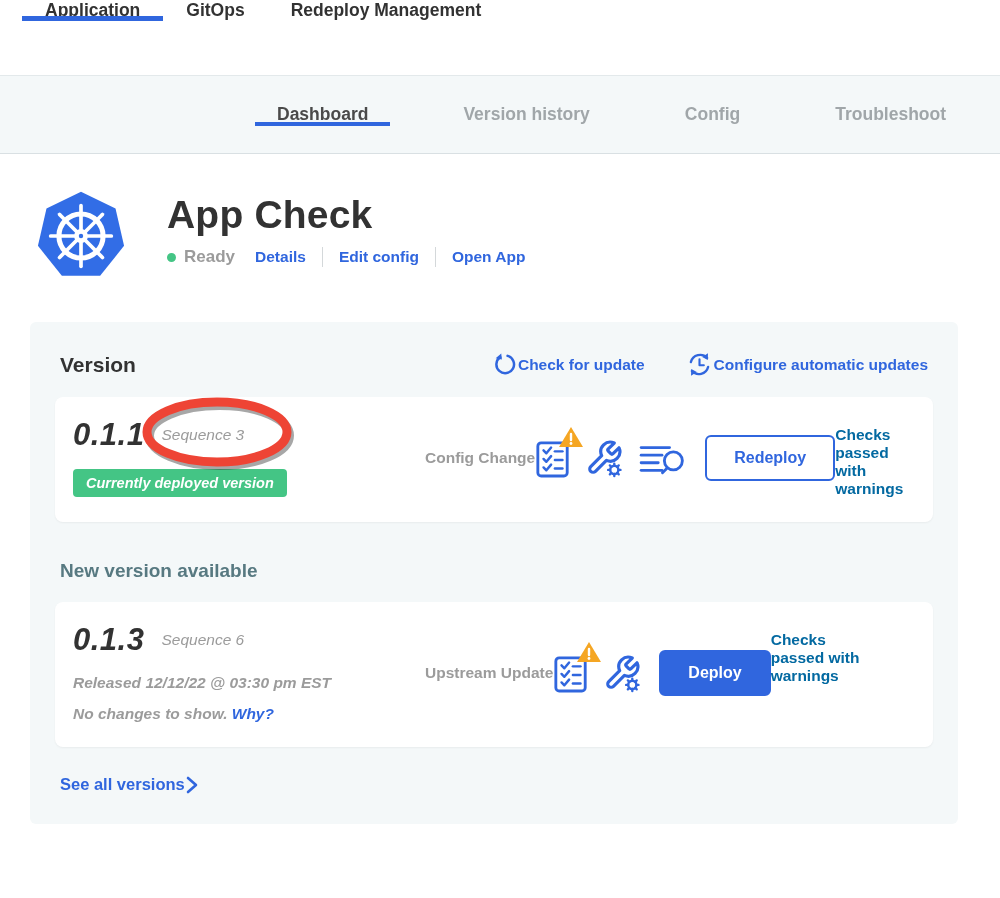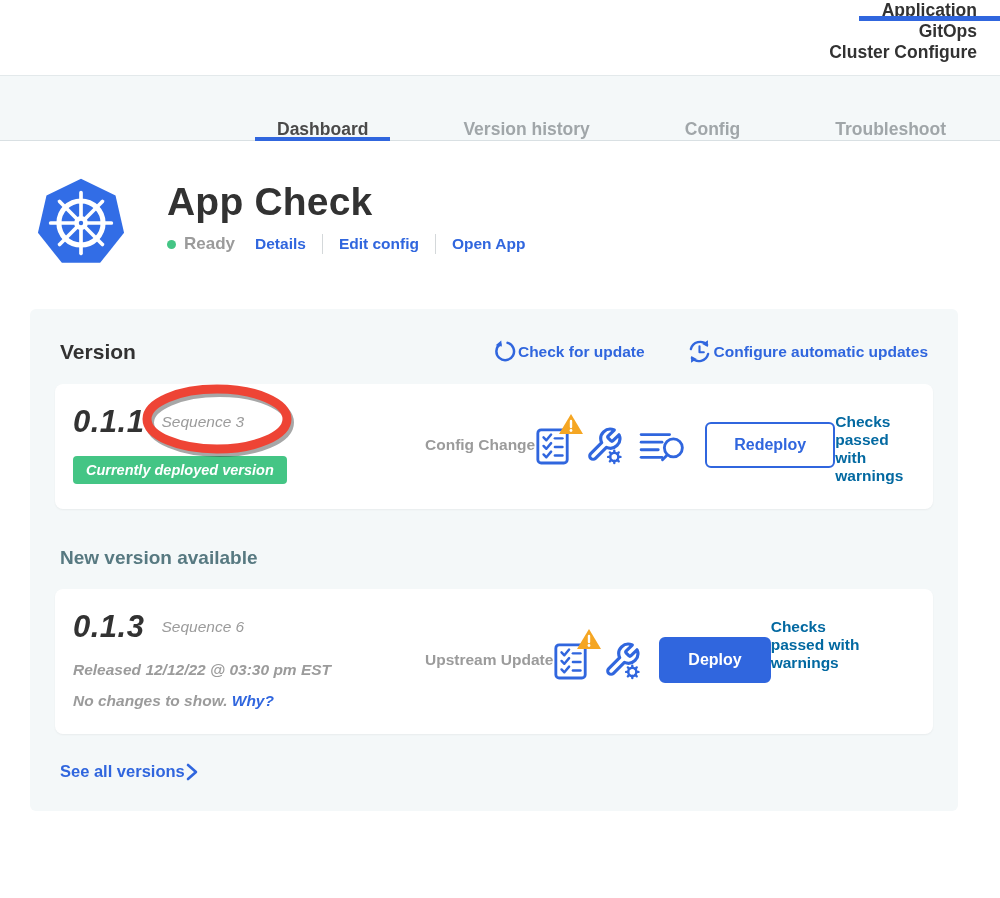--- a/index.html
+++ b/index.html
@@ -1,27 +1,27 @@
 <!DOCTYPE html>
 <html><head>
 <meta charset="utf-8">
 <style>
   * { margin:0; padding:0; box-sizing:border-box; }
   html,body { width:1000px; height:898px; background:#fff; overflow:hidden;
     font-family:"Liberation Sans", sans-serif; color:#323232; }
 
   
-  .top-nav { display:flex; align-items:flex-end; height:75px; padding-left:22px;flex-direction:column; }
+  .top-nav { display:flex; align-items:flex-start; height:75px; padding-left:22px; }
   .top-tab { display:flex; align-items:center; padding:0 23px; position:relative;
     font-size:17.5px; font-weight:700; color:#323232; cursor:pointer; }
   .top-tab.active::after { content:""; position:absolute; left:0; right:0; bottom:0;
     height:5px; background:#3066de; }
 
   
-  .sub-nav { display:flex; align-items:flex-end; height:66px; background:#f4f8f9;
+  .sub-nav { display:flex; align-items:center; height:79px; background:#f4f8f9;
     border-top:1px solid #e3e9eb; border-bottom:1px solid #d9e0e3;
     padding-left:255px; column-gap:51px; }
   .sub-tab { display:flex; align-items:center; padding:0 22px; position:relative;
     font-size:17.5px; font-weight:600; color:#a0a6a9; cursor:pointer; white-space:nowrap; }
   .sub-tab.active { color:#4a4a4a; }
   .sub-tab.active::after { content:""; position:absolute; left:0; right:0; bottom:-1px;
     height:4px; background:#3066de; }
 
   
   .app-header { display:flex; padding:34px 0 0 35px; }
@@ -78,21 +78,21 @@
 <body>
 
 <div class="top-nav">
   <div class="top-tab active">
     <span>Application</span>
   </div>
   <div class="top-tab">
     <span>GitOps</span>
   </div>
   <div class="top-tab">
-    <span>Cluster Configure</span>
+    <span>Redeploy Management</span>
   </div>
 </div>
 
 <div class="sub-nav">
   <div class="sub-tab active">
     <span>Dashboard</span>
   </div>
   <div class="sub-tab">
     <span>Version history</span>
   </div>

